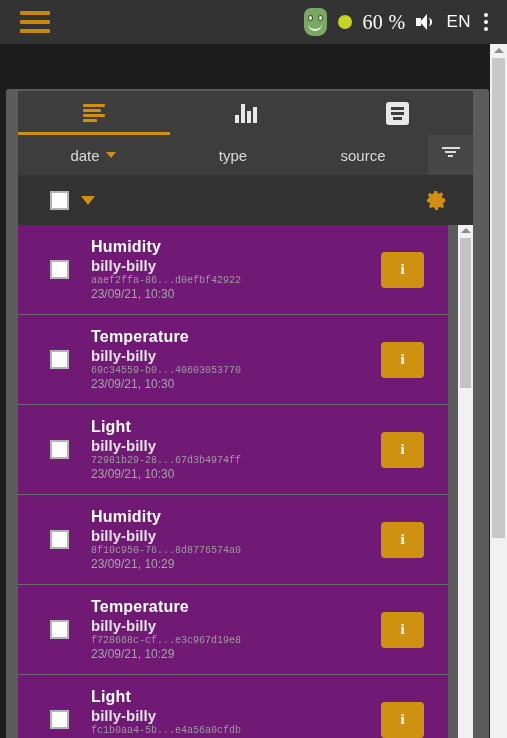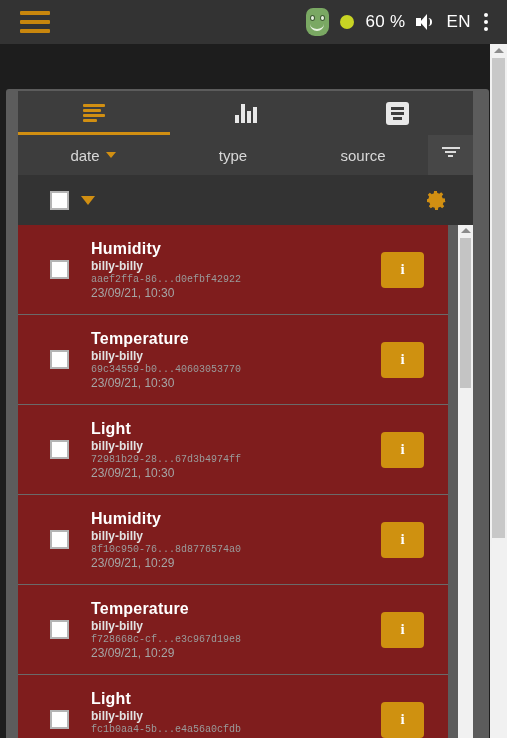--- a/index.html
+++ b/index.html
@@ -55,22 +55,23 @@
     position: absolute; bottom: 5px; left: 4px;
     width: 14px; height: 7px;
     border-bottom: 2px solid #e8f2e2;
     border-radius: 0 0 9px 9px;
   }
   .status-dot {
     width: 14px; height: 14px; border-radius: 50%;
     background: #c8d424; flex: none;
   }
   .battery-pct {
-    color: #ffffff; font-size: 17px; letter-spacing: .3px;
+    color: #ffffff; font-size: 20px; letter-spacing: .3px;
     white-space: nowrap;
+    font-family: Liberation Serif, serif;
   }
   .vol-icon { width: 19px; height: 18px; position: relative; flex: none; }
   .vol-icon .body {
     position: absolute; left: 0; top: 5px;
     width: 5px; height: 8px; background: #ffffff;
   }
   .vol-icon .cone {
     position: absolute; left: 4px; top: 1px;
     width: 0; height: 0;
     border-top: 8px solid transparent;
@@ -192,29 +193,29 @@
   
   .listwrap {
     position: absolute; left: 12px; top: 136px;
     width: 455px; height: 553px;
     background: #5c5c5c;
     overflow: hidden;
   }
   .row {
     position: relative;
     height: 90px; width: 430px;
-    background: #7f1d1d;
+    background: #701a75;
     border-bottom: 1px solid #6a6a6a;
     display: flex; align-items: center;
     cursor: pointer;
   }
   .row .checkbox { margin-left: 32px; }
   .row-text { margin-left: 22px; display: flex; flex-direction: column; gap: 1px; }
   .row-type { color: #ffffff; font-size: 16px; font-weight: bold; letter-spacing: .2px; }
-  .row-source { color: #e2e2e2; font-size: 12px; font-weight: bold; }
+  .row-source { color: #e2e2e2; font-size: 15px; font-weight: bold; }
   .row-id { color: #9b9b9b; font-size: 10px; font-family: Liberation Mono, monospace; }
   .row-date { color: #a5a5a5; font-size: 12px; }
   .info-btn {
     position: absolute; right: 24px; top: 50%; transform: translateY(-50%);
     width: 43px; height: 36px; background: #cf9110;
     border: none; border-radius: 4px;
     color: #ffffff; font-size: 15px; font-weight: bold;
     font-family: "Liberation Serif", serif;
     cursor: pointer;
   }

